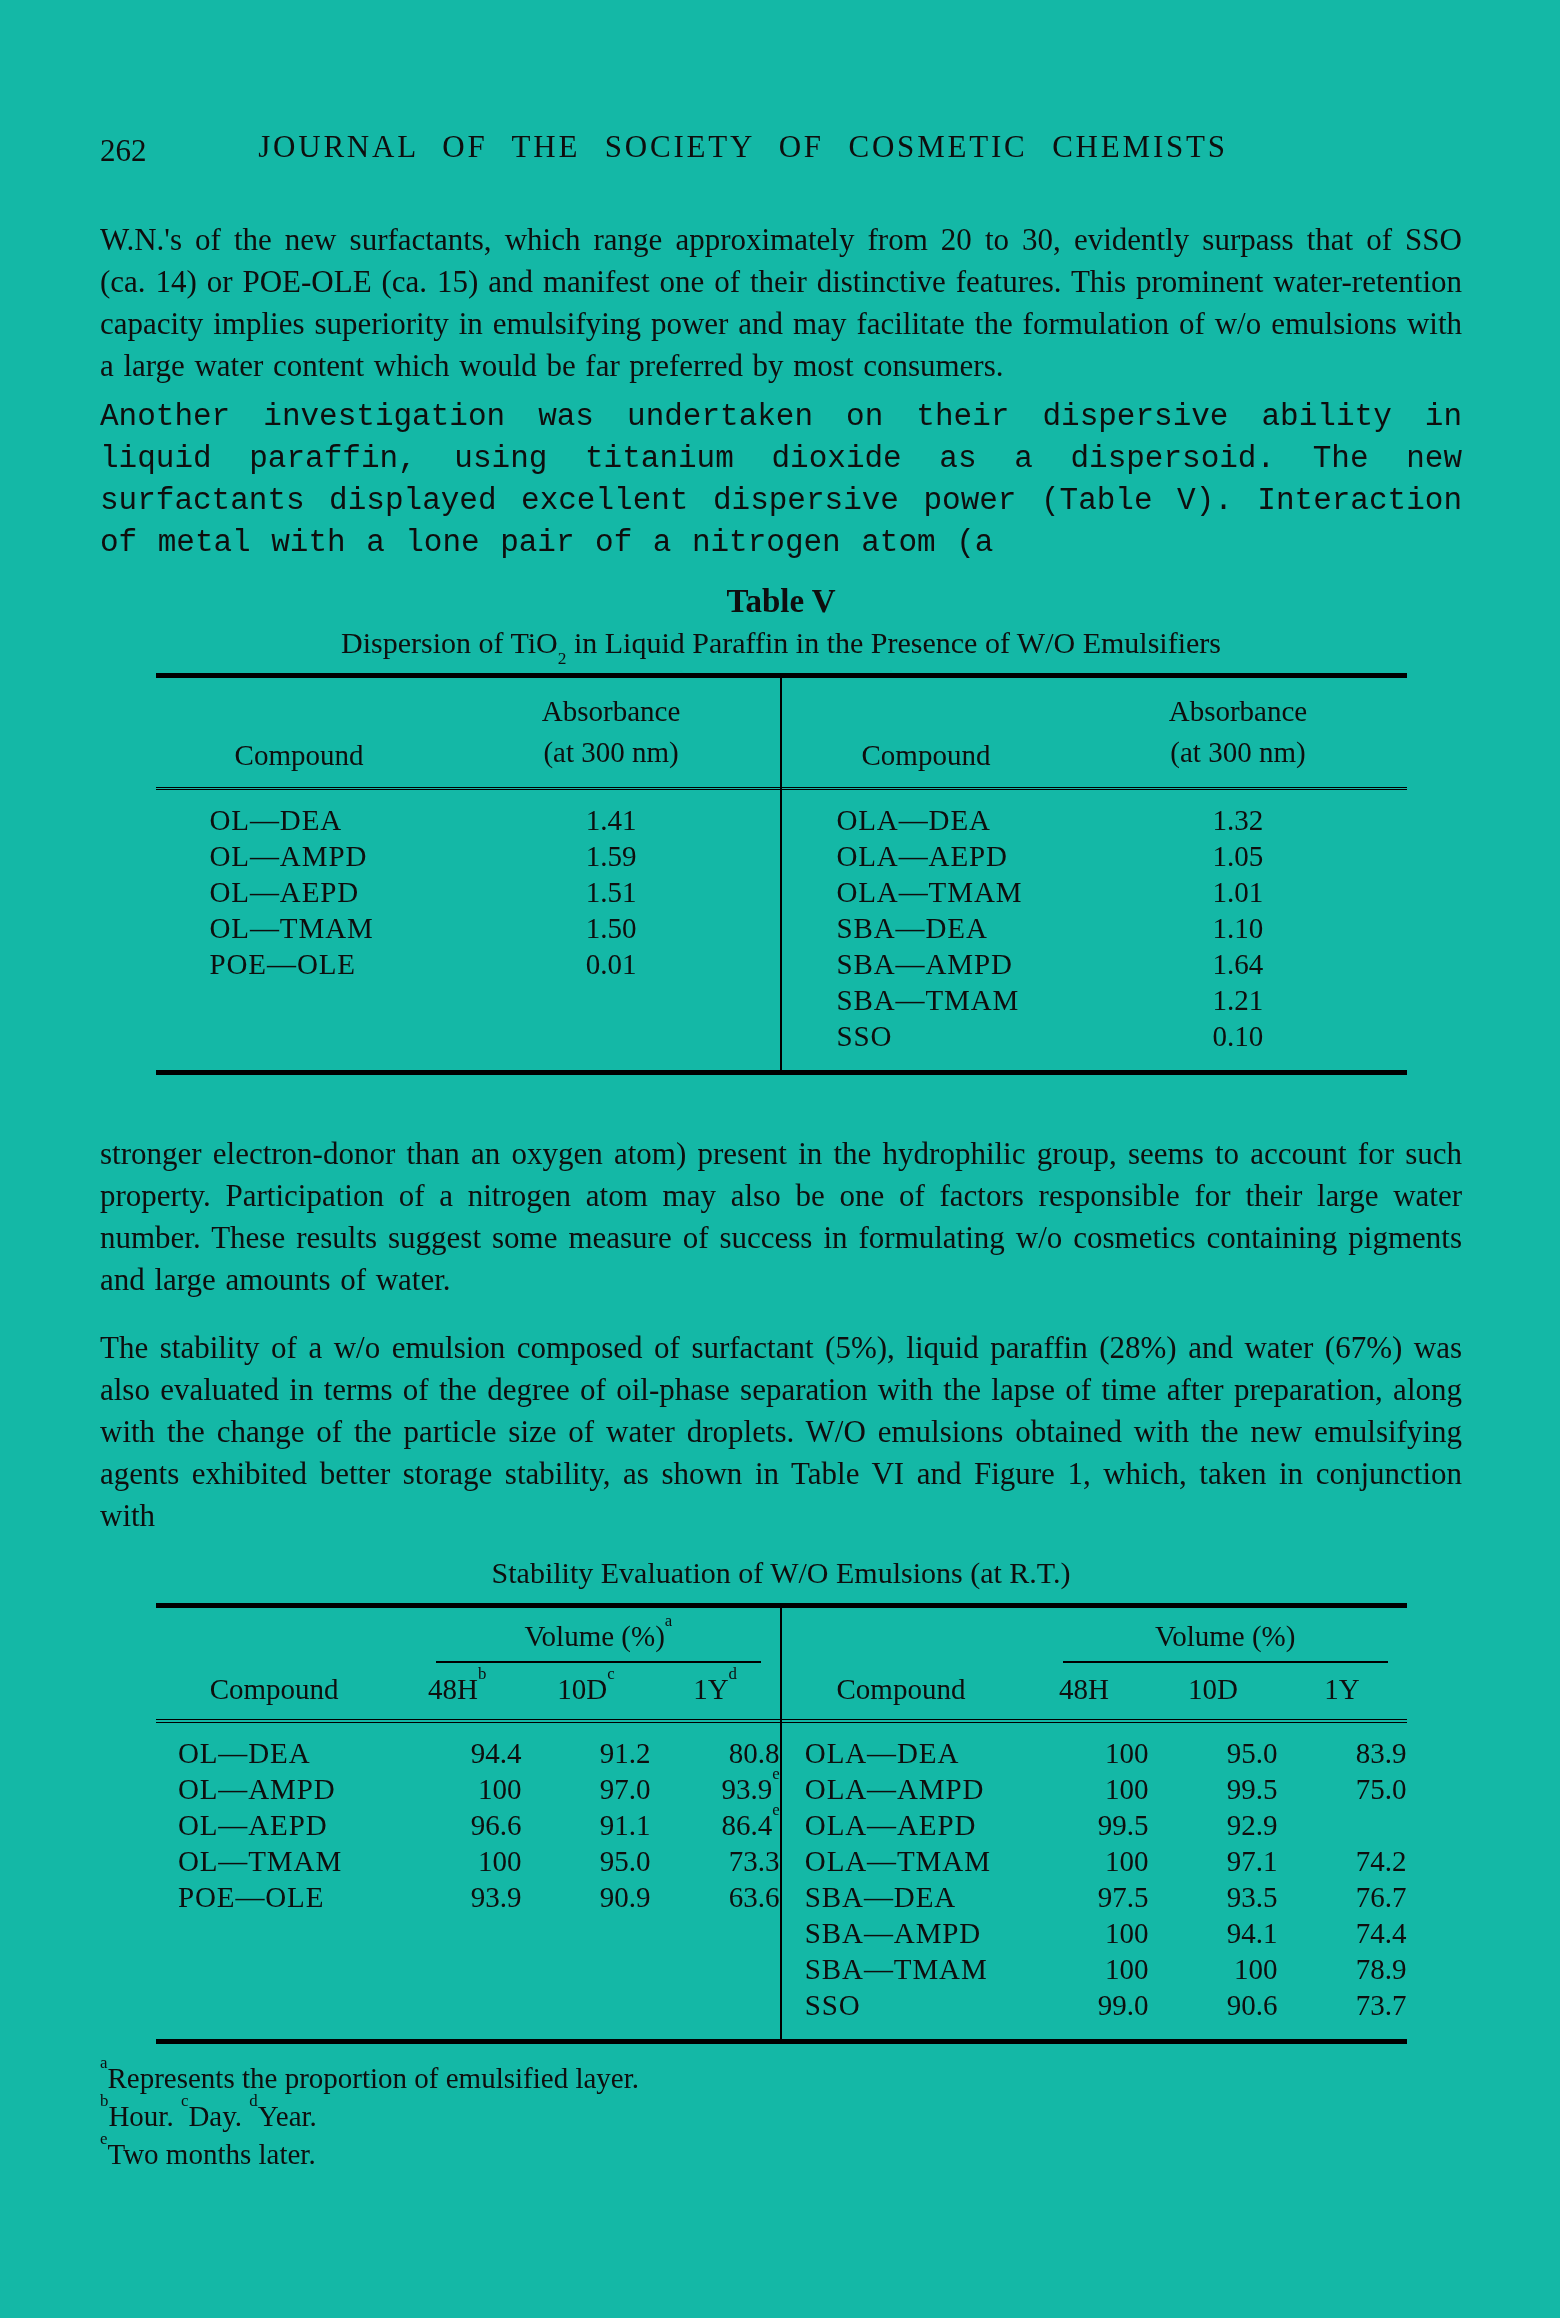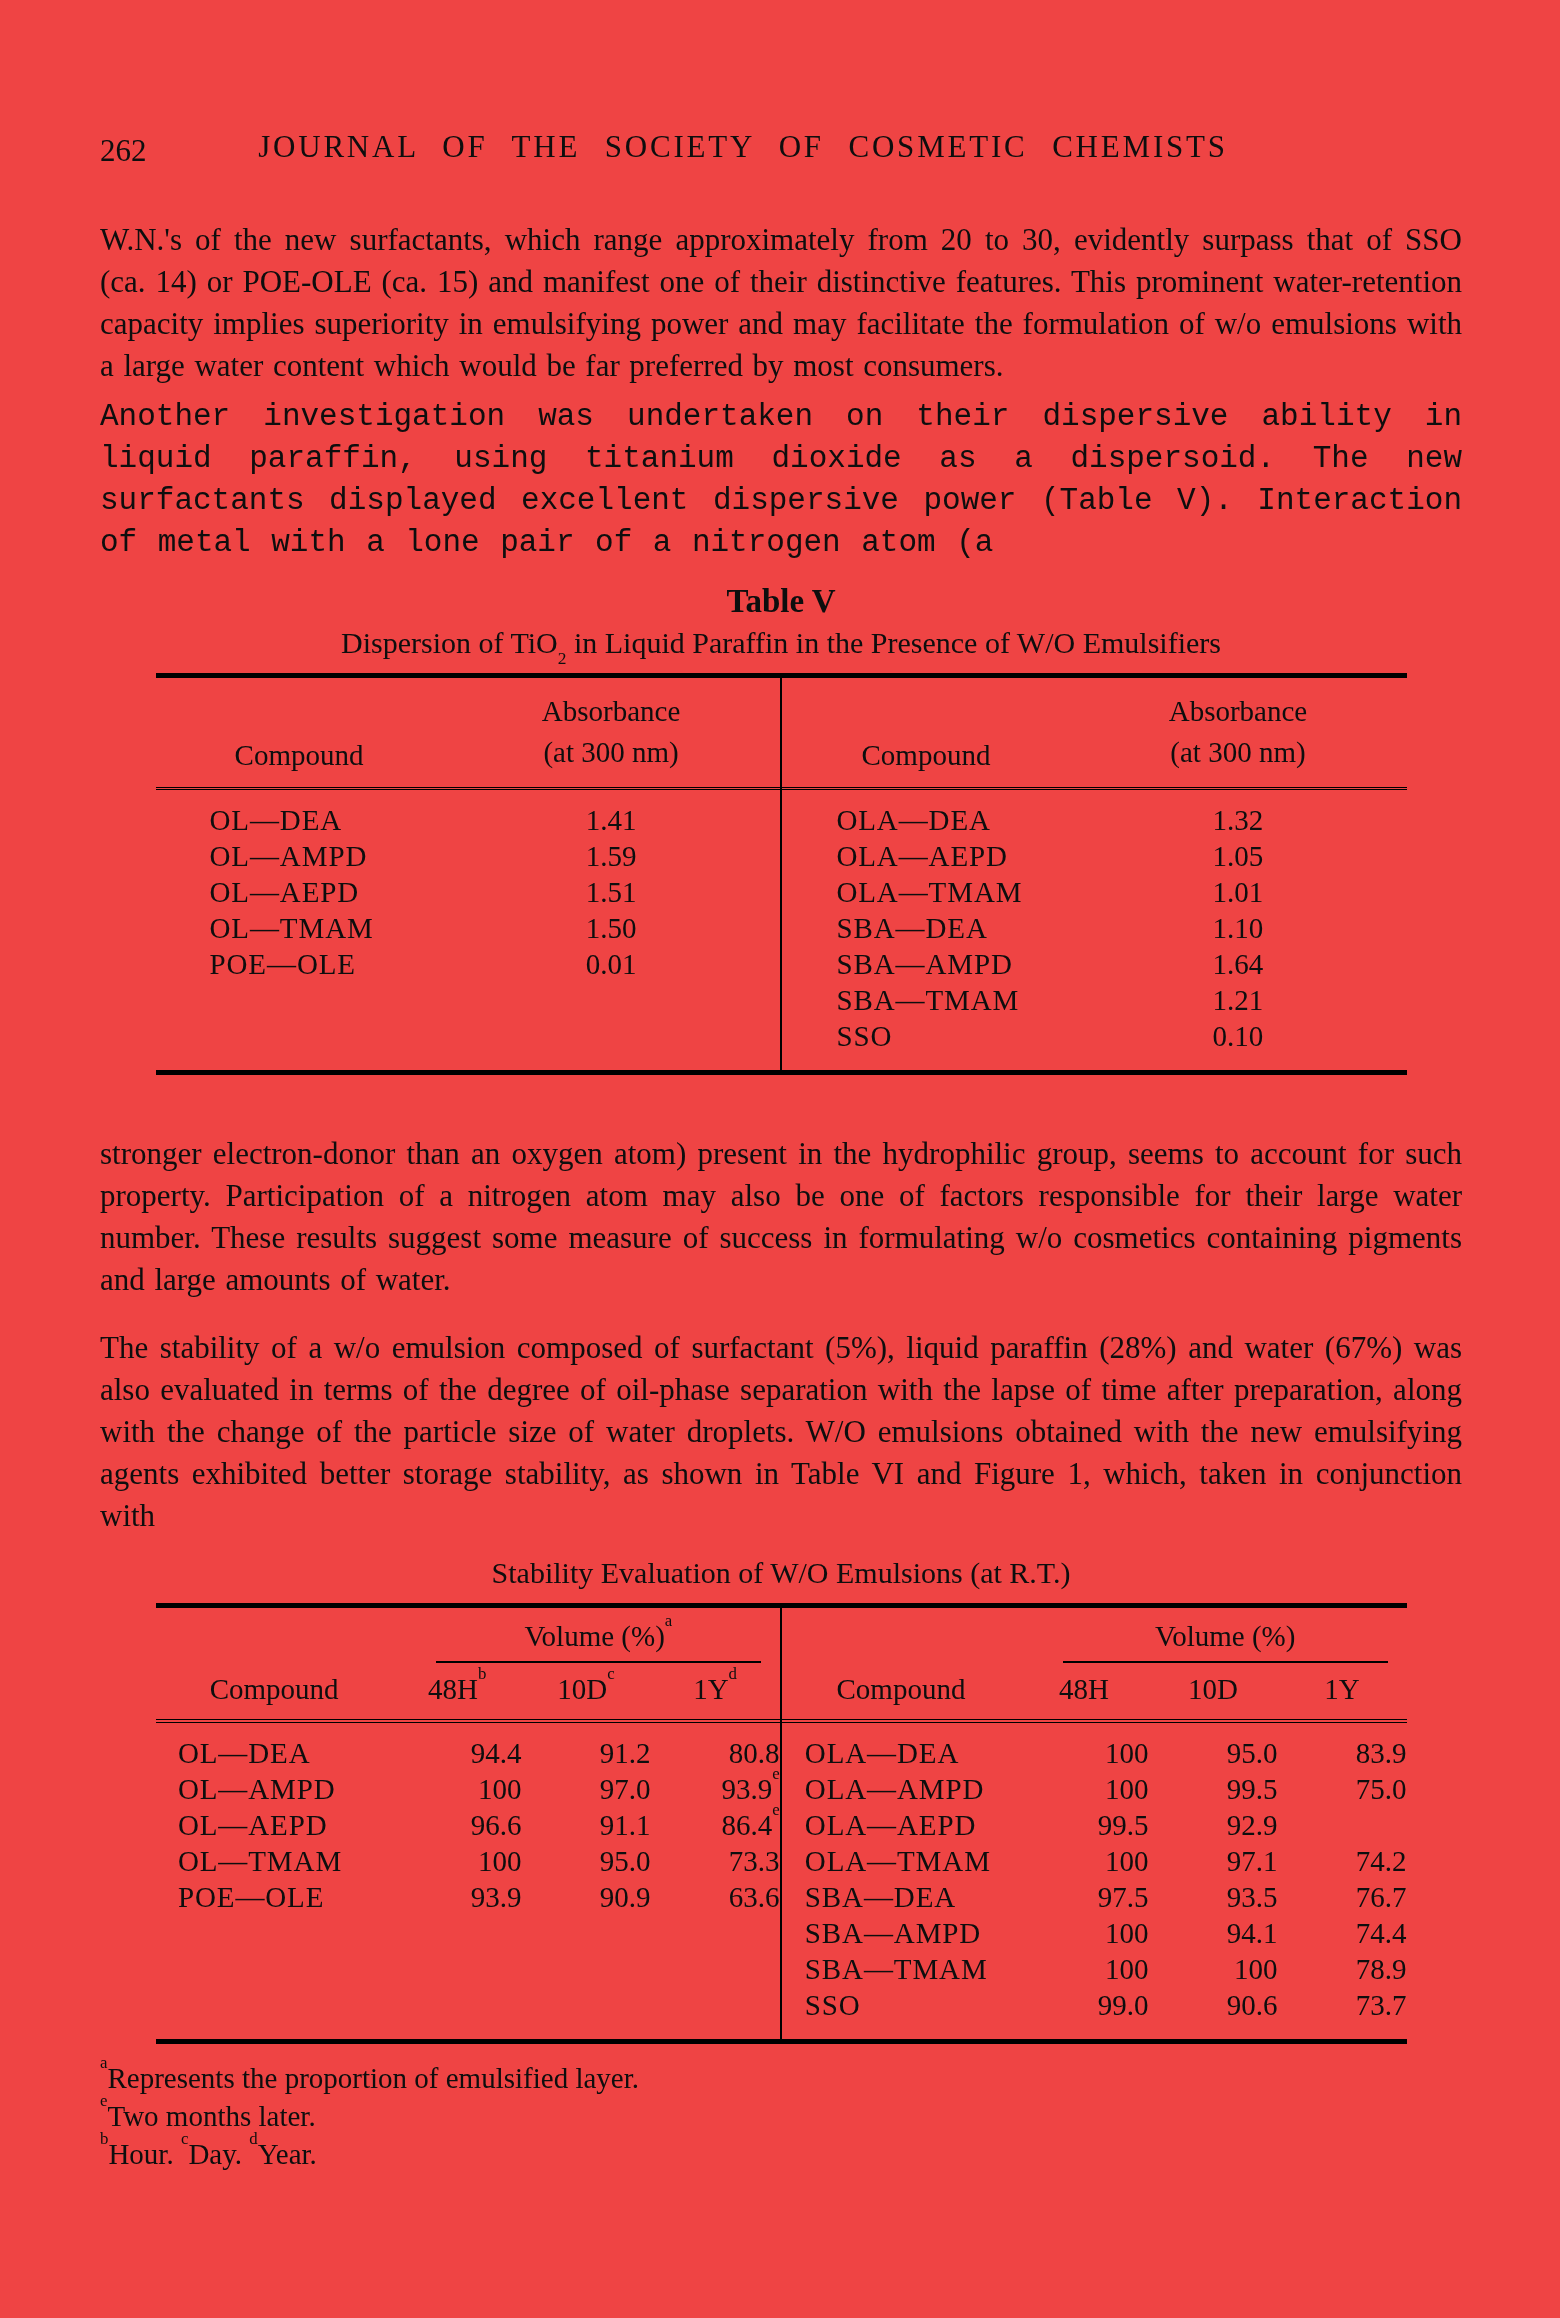--- a/index.html
+++ b/index.html
@@ -1,21 +1,21 @@
 <!DOCTYPE html>
 <html style="font-size:15px"><head>
 <meta charset="utf-8">
 <style>
   * { margin:0; padding:0; box-sizing:border-box; }
   html,body { background:#888; }
   .page {
     position:relative;
     width:1561px; height:2318px;
     margin:0 auto;
-    background:#ef4444;
+    background:#14b8a6;
     color:#0e0e0e;
     font-family:"Liberation Serif", "DejaVu Serif", serif;
     overflow:hidden;
     padding:129px 99px 0 100px;
   }
 
   
   .page-header {
     position:relative;
     width:1286px;
@@ -323,18 +323,18 @@
               <div class="c2">90.6</div>
               <div class="c3">73.7</div>
             </div>
           </div>
       </div>
     </div>
   </section>
 
   <div class="footnotes">
     <div><sup>a</sup>Represents the proportion of emulsified layer.</div>
+    <div><sup>b</sup>Hour. <sup>c</sup>Day. <sup>d</sup>Year.</div>
     <div><sup>e</sup>Two months later.</div>
-    <div><sup>b</sup>Hour. <sup>c</sup>Day. <sup>d</sup>Year.</div>
   </div>
 
 </div>
 
 
 </body></html>

